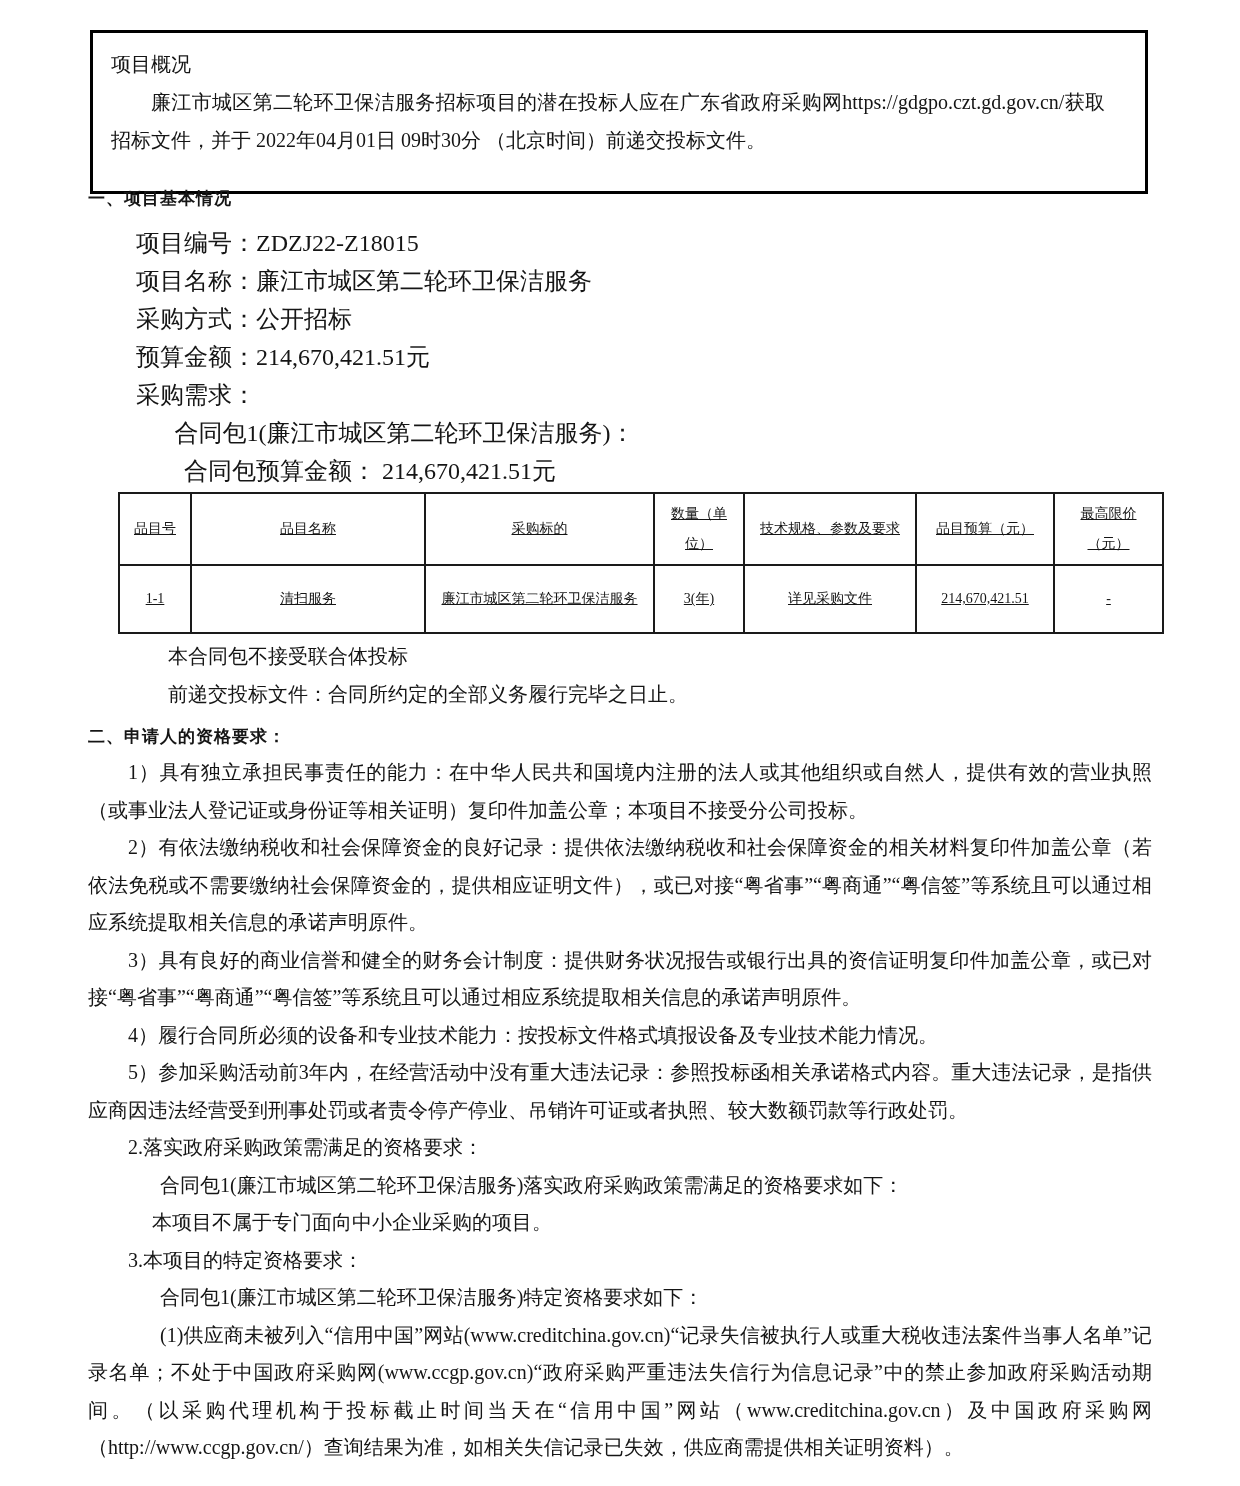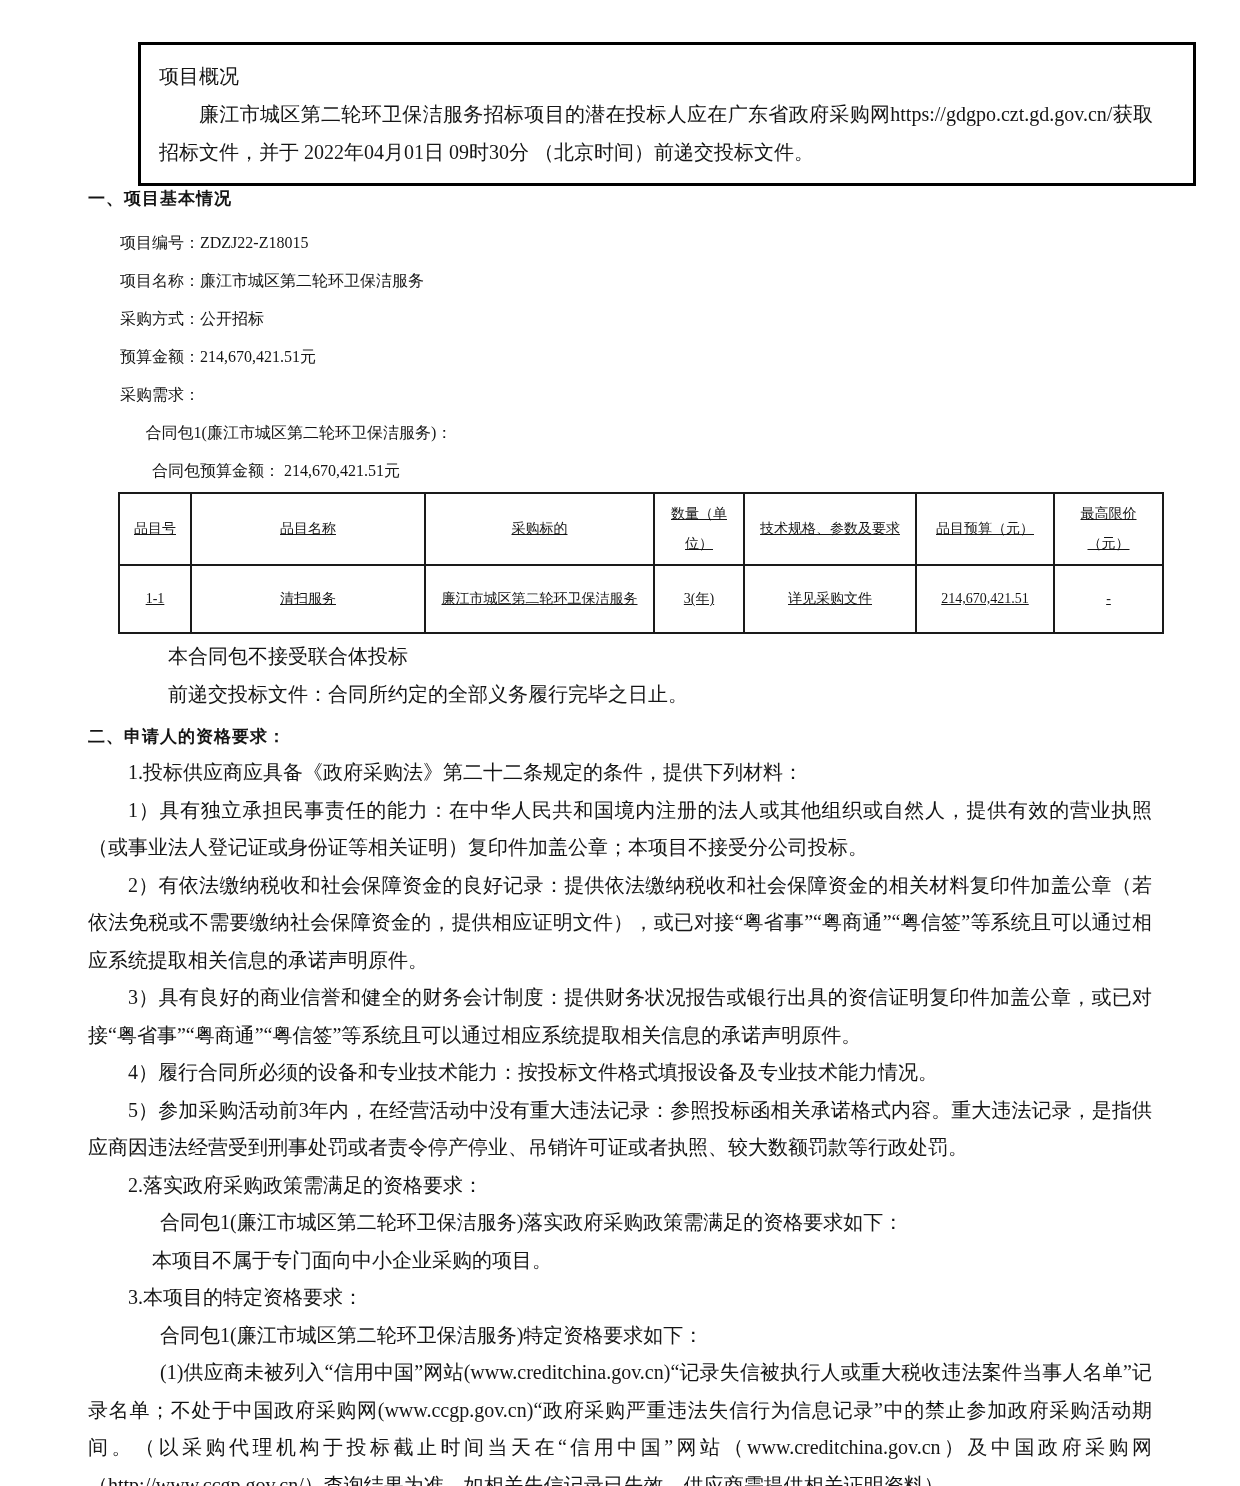--- a/index.html
+++ b/index.html
@@ -5,37 +5,37 @@
   html,body { margin:0; padding:0; background:#ffffff; }
   body {
     width:1240px; height:1486px;
     font-family:"Liberation Serif","DejaVu Serif",serif;
     color:#151515;
   }
   .page { position:relative; width:1240px; height:1486px; overflow:hidden; background:#fff; }
 
   
   .overview-box {
-    position:absolute; left:90px; top:42px; width:1058px; box-sizing:border-box;
-    border:3px solid #000; padding:12px 40px 12px 18px;
-    font-size:20px; line-height:38px;margin-left:48px;
+    position:absolute; left:90px; top:30px; width:1058px; box-sizing:border-box;
+    border:3px solid #000; padding:12px 40px 32px 18px;
+    font-size:20px; line-height:38px;
   }
   .box-title { margin:0; }
   .box-body { margin:0; text-indent:2em; text-align:justify; }
 
   
   .sec-heading {
     position:absolute; left:88px; margin:0;
     font-size:17px; line-height:34px; font-weight:700; letter-spacing:1px;
   }
   .sec1 { top:182px; }
   .sec2 { top:720px; }
 
   
-  .s1-lines { position:absolute; left:88px; top:224px; width:1064px; font-size:16px; line-height:38px; }
+  .s1-lines { position:absolute; left:88px; top:224px; width:1064px; font-size:24px; line-height:38px; }
   .s1-lines p, .notes p { margin:0; }
 
   .ind2  { text-indent:2em; }
   .ind32 { text-indent:3.2em; }
   .ind36 { text-indent:3.6em; }
   .ind4  { text-indent:4em; }
 
   
   table.items {
     position:absolute; left:118px; top:492px; width:1044px;
@@ -118,21 +118,20 @@
   </table>
 
   <div class="notes">
     <p class="ind4">本合同包不接受联合体投标</p>
     <p class="ind4">前递交投标文件：合同所约定的全部义务履行完毕之日止。</p>
   </div>
 
   <h2 class="sec-heading sec2">二、申请人的资格要求：</h2>
 
   <div class="s2-paras">
-    <p class="ind2">1.投标供应商应具备《政府采购法》第二十二条规定的条件，提供下列材料：</p>
     <p class="ind2">1）具有独立承担民事责任的能力：在中华人民共和国境内注册的法人或其他组织或自然人，提供有效的营业执照（或事业法人登记证或身份证等相关证明）复印件加盖公章；本项目不接受分公司投标。</p>
     <p class="ind2">2）有依法缴纳税收和社会保障资金的良好记录：提供依法缴纳税收和社会保障资金的相关材料复印件加盖公章（若依法免税或不需要缴纳社会保障资金的，提供相应证明文件），或已对接“粤省事”“粤商通”“粤信签”等系统且可以通过相应系统提取相关信息的承诺声明原件。</p>
     <p class="ind2">3）具有良好的商业信誉和健全的财务会计制度：提供财务状况报告或银行出具的资信证明复印件加盖公章，或已对接“粤省事”“粤商通”“粤信签”等系统且可以通过相应系统提取相关信息的承诺声明原件。</p>
     <p class="ind2">4）履行合同所必须的设备和专业技术能力：按投标文件格式填报设备及专业技术能力情况。</p>
     <p class="ind2">5）参加采购活动前3年内，在经营活动中没有重大违法记录：参照投标函相关承诺格式内容。重大违法记录，是指供应商因违法经营受到刑事处罚或者责令停产停业、吊销许可证或者执照、较大数额罚款等行政处罚。</p>
     <p class="ind2">2.落实政府采购政策需满足的资格要求：</p>
     <p class="ind36">合同包1(廉江市城区第二轮环卫保洁服务)落实政府采购政策需满足的资格要求如下：</p>
     <p class="ind32">本项目不属于专门面向中小企业采购的项目。</p>
     <p class="ind2">3.本项目的特定资格要求：</p>
     <p class="ind36">合同包1(廉江市城区第二轮环卫保洁服务)特定资格要求如下：</p>

